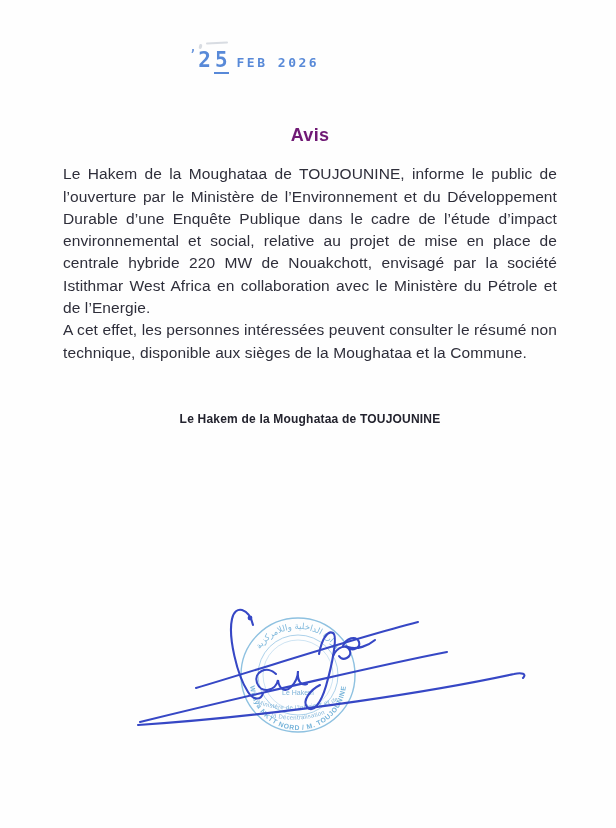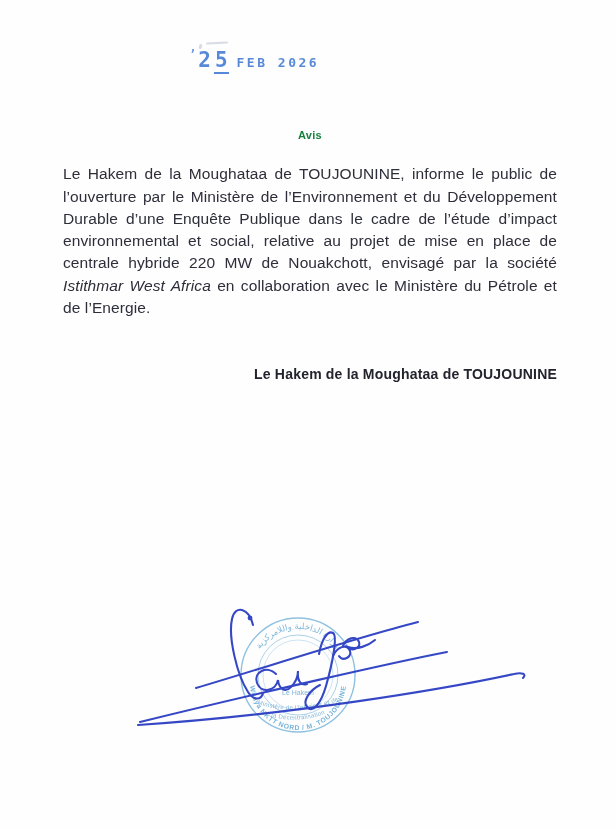--- a/index.html
+++ b/index.html
@@ -28,31 +28,31 @@
   .smudge-1 { left:206px; top:42px; width:22px; height:2px; transform:rotate(-3deg); }
   .smudge-2 { left:199px; top:44px; width:3px;  height:5px; transform:rotate(14deg); }
 
   
   .content {
     position:absolute; left:63px; top:124px; width:494px;
     color:#2e2e3a; font-size:15.5px; line-height:22.3px;
     text-align:justify; letter-spacing:.1px;
   }
   .content h1 {
-    font-size:11px; font-weight:bold; text-align:center;
-    margin:0 0 17px 0; color:#15803d; letter-spacing:.3px;
+    font-size:18px; font-weight:bold; text-align:center;
+    margin:0 0 17px 0; color:#701a75; letter-spacing:.3px;
   }
   .content p { margin:0 0 12px 0; }
   .p-group p { margin:0; }
   .p-group { margin:0 0 12px 0; }
   .content p:last-of-type { margin-bottom:0; }
-  .em { font-style:italic; }
+  .em { }
 
   .signatory {
-    text-align:right; font-weight:bold; font-size:14px;
+    text-align:center; font-weight:bold; font-size:12px;
     color:#23232e; margin-top:44px; letter-spacing:.2px;
   }
 
   
   .sig-block { position:absolute; left:100px; top:592px; width:470px; height:205px; }
   .sig-block svg { display:block; }
   .stamp-text { font-family:"Liberation Sans", sans-serif; }
 </style>
 </head>
 <body>
@@ -65,20 +65,21 @@
   <div class="date-stamp">
     <span class="ds-tick">’</span><span class="ds-day">2</span><span class="ds-day5">5</span><span class="ds-rest">FEB 2026</span>
   </div>
 
   <div class="content">
     <h1>Avis</h1>
 
     <p><span>Le Hakem de la Moughataa de TOUJOUNINE, informe le public de l’ouverture par le Ministère de l’Environnement et du Développement Durable d’une Enquête Publique dans le cadre de l’étude d’impact environnemental et social, relative au projet de mise en place de centrale hybride 220 MW de Nouakchott, envisagé par la société </span><span class="em">Istithmar West Africa</span><span> en collaboration avec le Ministère du Pétrole et de l’Energie.</span></p>
 
     <div class="p-group">
+      <p>A cet effet, les personnes intéressées peuvent consulter le résumé non technique, disponible aux sièges de la Moughataa et la Commune.</p>
     </div>
 
 
     <div class="signatory">Le Hakem de la Moughataa de TOUJOUNINE</div>
   </div>
 
   <div class="sig-block">
     <svg width="470" height="205" viewBox="0 0 470 205" xmlns="http://www.w3.org/2000/svg">
       <defs>
         <path id="arcTop" d="M 152.7 75 A 46 46 0 0 1 243.3 75"></path>

